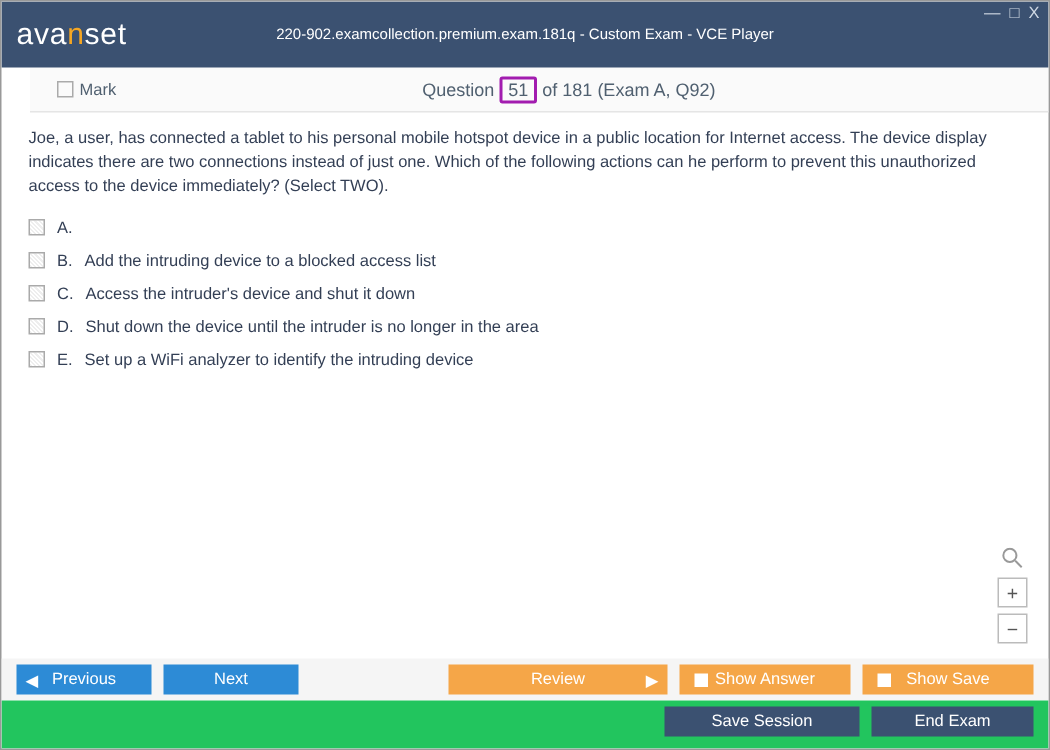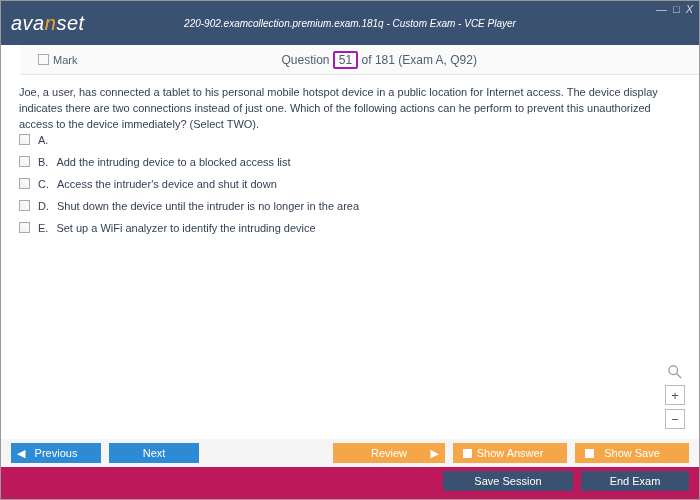--- a/index.html
+++ b/index.html
@@ -1,51 +1,51 @@
 <!DOCTYPE html>
 <html><head>
 <meta charset="utf-8">
 <style>
 * { margin: 0; padding: 0; box-sizing: border-box; font-family: Arial, sans-serif; }
 body { width: 700px; height: 500px; background: #fff; border: 1px solid #999; position: relative; overflow: hidden; }
 
-.titlebar { background: #3b5171; height: 44px; display: flex; align-items: center; padding: 11px 10px; position: relative; font-style: italic; }
+.titlebar { background: #3b5171; height: 44px; display: flex; align-items: center; padding: 11px 10px; position: relative; }
 .logo { color: #fff; font-size: 20px; font-weight: 300; letter-spacing: 0.5px; }
 .logo .n { color: #f5a623; }
 .title-text { position: absolute; left: 50%; transform: translateX(-50%); color: #fff; font-size: 10px; }
 .window-controls { position: absolute; top: 2px; right: 6px; display: flex; gap: 6px; color: #cfd8e3; font-size: 11px; }
 .window-controls span { cursor: pointer; }
 
 .question-header { background: #fafafa; border-bottom: 1px solid #e5e5e5; height: 30px; display: flex; align-items: center; padding: 0 18px; font-size: 11px; color: #506070; margin-left: 19px; }
 .mark-area { display: flex; align-items: center; gap: 4px; }
 .mark-check { width: 11px; height: 11px; border: 1px solid #aaa; }
 .question-num-area { flex: 1; text-align: center; color: #506070; font-size: 12px; }
 .qnum { display: inline-block; border: 2px solid #a21caf; padding: 0 4px; border-radius: 2px; color: #506070; }
 
 .question-body { padding: 10px 18px; font-size: 11px; color: #333f55; line-height: 1.45; }
-.question-text { }
+.question-text { margin-bottom: 12px; }
 .options { display: flex; flex-direction: column; gap: 6px; }
 .option-row { display: flex; align-items: flex-start; gap: 8px; }
 .option-check { width: 11px; height: 11px; border: 1px solid #aaa; background: repeating-linear-gradient(45deg,#eee,#eee 1px,#fff 1px,#fff 2px); flex-shrink: 0; margin-top: 1px; }
 
 .zoom-controls { position: absolute; right: 14px; bottom: 70px; display: flex; flex-direction: column; gap: 4px; align-items: center; }
 .zoom-btn { width: 20px; height: 20px; border: 1px solid #bbb; background: #fff; display: flex; align-items: center; justify-content: center; font-size: 13px; color: #555; cursor: pointer; }
 .zoom-icon { width: 14px; height: 14px; color: #999; margin-bottom: 2px; }
 
 .footer { position: absolute; bottom: 0; left: 0; right: 0; }
 .footer-row { display: flex; gap: 8px; padding: 4px 10px; justify-content: space-between; }
 .footer-row-1 { background: #f5f5f5; }
-.footer-row-2 { background: #be185d; padding-bottom: 8px; justify-content: flex-end; }
+.footer-row-2 { background: #22c55e; padding-bottom: 8px; justify-content: flex-end; }
 .btn { font-size: 11px; color: #fff; height: 20px; display: flex; align-items: center; justify-content: center; cursor: pointer; position: relative; }
 .btn-blue { background: #2d8bd6; }
 .btn-orange { background: #f5a648; }
 .btn-dark { background: #3b5171; }
 .btn-prev { width: 90px; }
 .btn-next { width: 90px; }
-.btn-review { width: 112px; }
+.btn-review { width: 146px; }
 .btn-show { width: 114px; }
 .btn-save { width: 130px; }
 .btn-end { width: 108px; }
 .btn .arrow-l { position: absolute; left: 6px; }
 .btn .arrow-r { position: absolute; right: 6px; }
 .btn .square { width: 9px; height: 9px; background: #fff; position: absolute; left: 10px; }
 .nav-group { display: flex; gap: 8px; }
 .right-group { display: flex; gap: 8px; }
 </style>
 </head>

